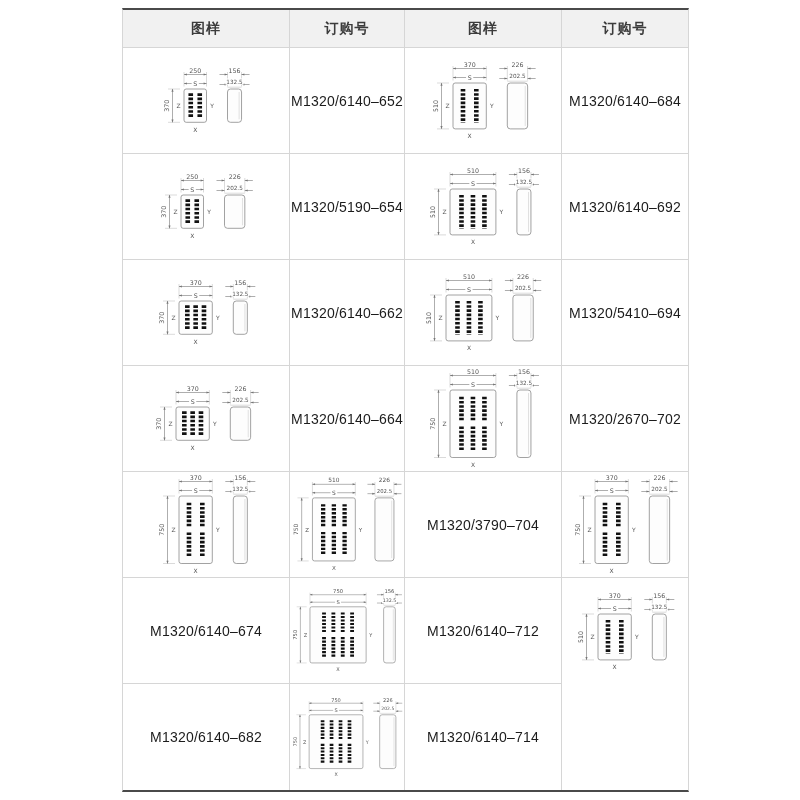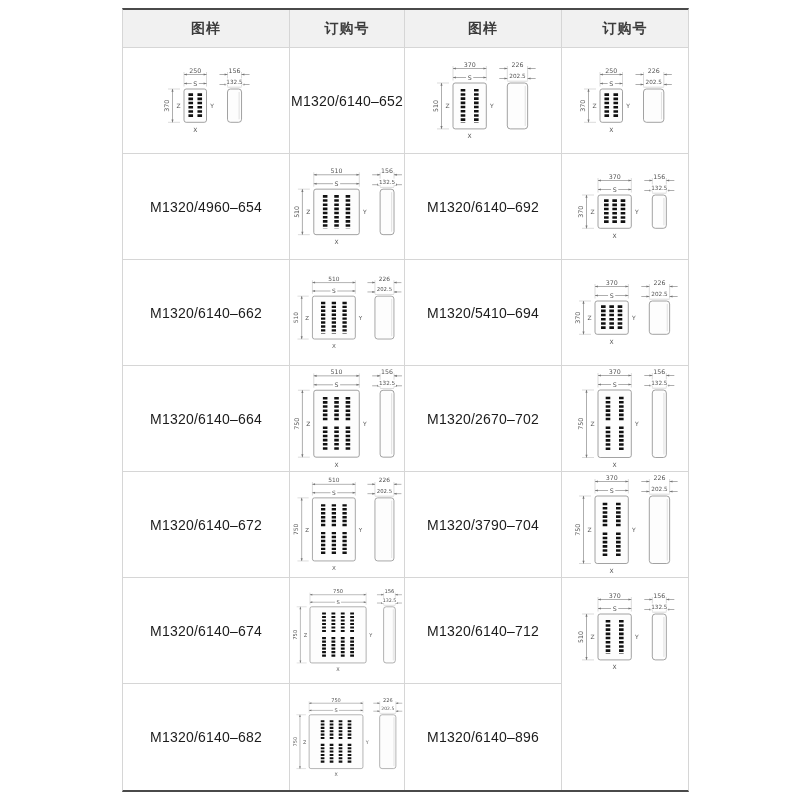--- a/index.html
+++ b/index.html
@@ -110,20 +110,21 @@
           <text x="88.47" y="7.5" font-size="6.3" fill="#555555" text-anchor="middle">226</text>
           <line x1="70.3" y1="19.5" x2="78.3" y2="19.5" stroke="#777777" stroke-width="0.6" marker-end="url(#ae)"></line>
           <line x1="98.64" y1="19.5" x2="106.64" y2="19.5" stroke="#777777" stroke-width="0.6" marker-start="url(#as)"></line>
           <line x1="78.3" y1="22.2" x2="98.64" y2="22.2" stroke="#b5b5b5" stroke-width="0.5"></line>
           <rect x="79.47" y="13.4" width="18" height="6.4" fill="#fff"></rect>
           <text x="88.47" y="18.6" font-size="5.7" fill="#555555" text-anchor="middle">202.5</text>
           <rect x="78.3" y="24" width="20.34" height="45.9" rx="3" fill="#fdfdfd" stroke="#8a8a8a" stroke-width="0.8"></rect>
           <line x1="96.24" y1="27" x2="96.24" y2="66.9" stroke="#c2c2c2" stroke-width="0.5"></line>
         </svg>
       </div>
+    <div class="cell ocell">M1320/6140–684</div>
 
     <div class="cell dcell">
         <svg width="98" height="71" viewBox="0 0 98 71">
           <line x1="24" y1="7" x2="24" y2="21.5" stroke="#b5b5b5" stroke-width="0.5"></line>
           <line x1="46.5" y1="7" x2="46.5" y2="21.5" stroke="#b5b5b5" stroke-width="0.5"></line>
           <line x1="8" y1="24" x2="20" y2="24" stroke="#b5b5b5" stroke-width="0.5"></line>
           <line x1="8" y1="57.3" x2="20" y2="57.3" stroke="#b5b5b5" stroke-width="0.5"></line>
           <line x1="67.5" y1="7" x2="67.5" y2="21.5" stroke="#b5b5b5" stroke-width="0.5"></line>
           <line x1="87.84" y1="7" x2="87.84" y2="21.5" stroke="#b5b5b5" stroke-width="0.5"></line>
           <line x1="24" y1="9.5" x2="46.5" y2="9.5" stroke="#777777" stroke-width="0.6" marker-start="url(#as)" marker-end="url(#ae)"></line>
@@ -145,21 +146,21 @@
           <text x="77.67" y="7.5" font-size="6.3" fill="#555555" text-anchor="middle">226</text>
           <line x1="59.5" y1="19.5" x2="67.5" y2="19.5" stroke="#777777" stroke-width="0.6" marker-end="url(#ae)"></line>
           <line x1="87.84" y1="19.5" x2="95.84" y2="19.5" stroke="#777777" stroke-width="0.6" marker-start="url(#as)"></line>
           <line x1="67.5" y1="22.2" x2="87.84" y2="22.2" stroke="#b5b5b5" stroke-width="0.5"></line>
           <rect x="68.67" y="13.4" width="18" height="6.4" fill="#fff"></rect>
           <text x="77.67" y="18.6" font-size="5.7" fill="#555555" text-anchor="middle">202.5</text>
           <rect x="67.5" y="24" width="20.34" height="33.3" rx="3" fill="#fdfdfd" stroke="#8a8a8a" stroke-width="0.8"></rect>
           <line x1="85.44" y1="27" x2="85.44" y2="54.3" stroke="#c2c2c2" stroke-width="0.5"></line>
         </svg>
       </div>
-    <div class="cell ocell">M1320/4960–654</div>
+    <div class="cell ocell">M1320/5190–654</div>
     <div class="cell dcell">
         <svg width="115" height="83" viewBox="0 0 115 83">
           <line x1="24" y1="7" x2="24" y2="21.5" stroke="#b5b5b5" stroke-width="0.5"></line>
           <line x1="69.9" y1="7" x2="69.9" y2="21.5" stroke="#b5b5b5" stroke-width="0.5"></line>
           <line x1="8" y1="24" x2="20" y2="24" stroke="#b5b5b5" stroke-width="0.5"></line>
           <line x1="8" y1="69.9" x2="20" y2="69.9" stroke="#b5b5b5" stroke-width="0.5"></line>
           <line x1="90.9" y1="7" x2="90.9" y2="21.5" stroke="#b5b5b5" stroke-width="0.5"></line>
           <line x1="104.94" y1="7" x2="104.94" y2="21.5" stroke="#b5b5b5" stroke-width="0.5"></line>
           <line x1="24" y1="9.5" x2="69.9" y2="9.5" stroke="#777777" stroke-width="0.6" marker-start="url(#as)" marker-end="url(#ae)"></line>
           <text x="46.95" y="7.5" font-size="6.3" fill="#555555" text-anchor="middle">510</text>
@@ -368,21 +369,20 @@
           <text x="85.32" y="7.5" font-size="6.3" fill="#555555" text-anchor="middle">156</text>
           <line x1="70.3" y1="19.5" x2="78.3" y2="19.5" stroke="#777777" stroke-width="0.6" marker-end="url(#ae)"></line>
           <line x1="92.34" y1="19.5" x2="100.34" y2="19.5" stroke="#777777" stroke-width="0.6" marker-start="url(#as)"></line>
           <line x1="78.3" y1="22.2" x2="92.34" y2="22.2" stroke="#b5b5b5" stroke-width="0.5"></line>
           <rect x="76.32" y="13.4" width="18" height="6.4" fill="#fff"></rect>
           <text x="85.32" y="18.6" font-size="5.7" fill="#555555" text-anchor="middle">132.5</text>
           <rect x="78.3" y="24" width="14.04" height="67.5" rx="3" fill="#fdfdfd" stroke="#8a8a8a" stroke-width="0.8"></rect>
           <line x1="89.94" y1="27" x2="89.94" y2="88.5" stroke="#c2c2c2" stroke-width="0.5"></line>
         </svg>
       </div>
-    <div class="cell ocell">M1320/6140–672</div>
     <div class="cell dcell">
         <svg width="122" height="105" viewBox="0 0 122 105">
           <line x1="24" y1="7" x2="24" y2="21.5" stroke="#b5b5b5" stroke-width="0.5"></line>
           <line x1="69.9" y1="7" x2="69.9" y2="21.5" stroke="#b5b5b5" stroke-width="0.5"></line>
           <line x1="8" y1="24" x2="20" y2="24" stroke="#b5b5b5" stroke-width="0.5"></line>
           <line x1="8" y1="91.5" x2="20" y2="91.5" stroke="#b5b5b5" stroke-width="0.5"></line>
           <line x1="90.9" y1="7" x2="90.9" y2="21.5" stroke="#b5b5b5" stroke-width="0.5"></line>
           <line x1="111.24000000000001" y1="7" x2="111.24000000000001" y2="21.5" stroke="#b5b5b5" stroke-width="0.5"></line>
           <line x1="24" y1="9.5" x2="69.9" y2="9.5" stroke="#777777" stroke-width="0.6" marker-start="url(#as)" marker-end="url(#ae)"></line>
           <text x="46.95" y="7.5" font-size="6.3" fill="#555555" text-anchor="middle">510</text>
@@ -563,16 +563,16 @@
           <text x="122.67" y="7.5" font-size="6.3" fill="#555555" text-anchor="middle">226</text>
           <line x1="104.5" y1="19.5" x2="112.5" y2="19.5" stroke="#777777" stroke-width="0.6" marker-end="url(#ae)"></line>
           <line x1="132.84" y1="19.5" x2="140.84" y2="19.5" stroke="#777777" stroke-width="0.6" marker-start="url(#as)"></line>
           <line x1="112.5" y1="22.2" x2="132.84" y2="22.2" stroke="#b5b5b5" stroke-width="0.5"></line>
           <rect x="113.67" y="13.4" width="18" height="6.4" fill="#fff"></rect>
           <text x="122.67" y="18.6" font-size="5.7" fill="#555555" text-anchor="middle">202.5</text>
           <rect x="112.5" y="24" width="20.34" height="67.5" rx="3" fill="#fdfdfd" stroke="#8a8a8a" stroke-width="0.8"></rect>
           <line x1="130.44" y1="27" x2="130.44" y2="88.5" stroke="#c2c2c2" stroke-width="0.5"></line>
         </svg>
       </div>
-    <div class="cell ocell">M1320/6140–896</div>
+    <div class="cell ocell">M1320/6140–714</div>
 
   </div>
 </div>
 
 </body></html>

